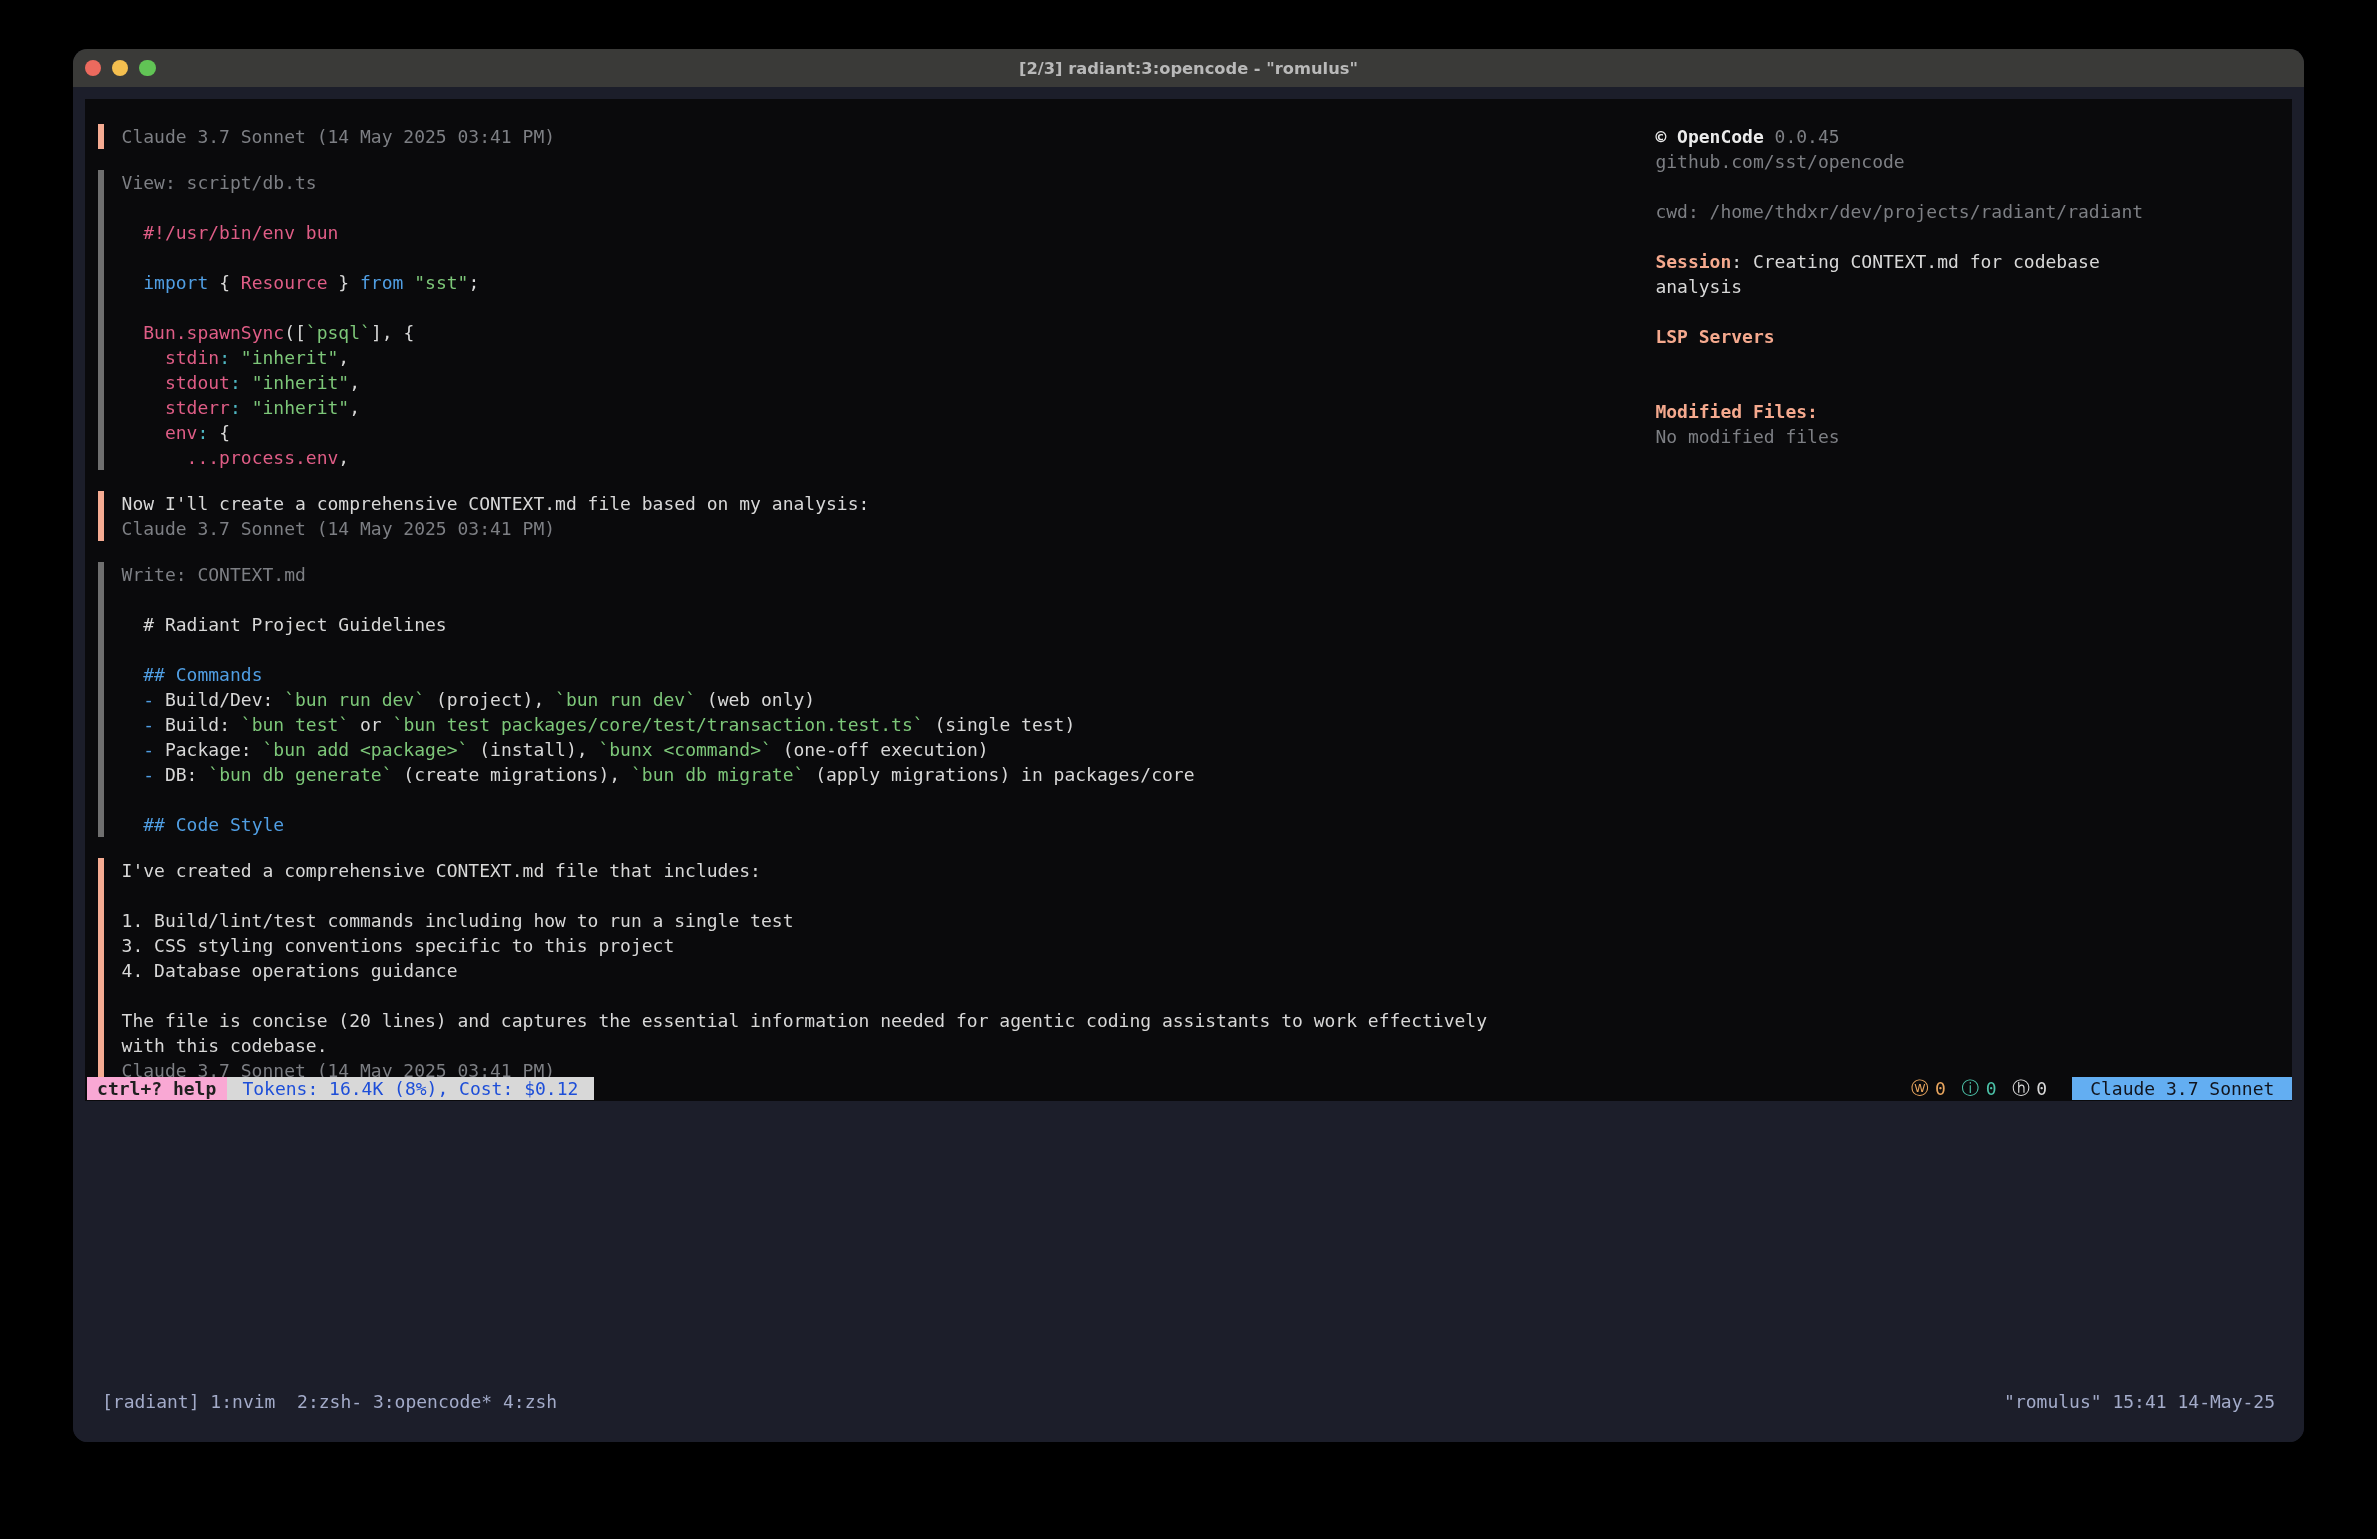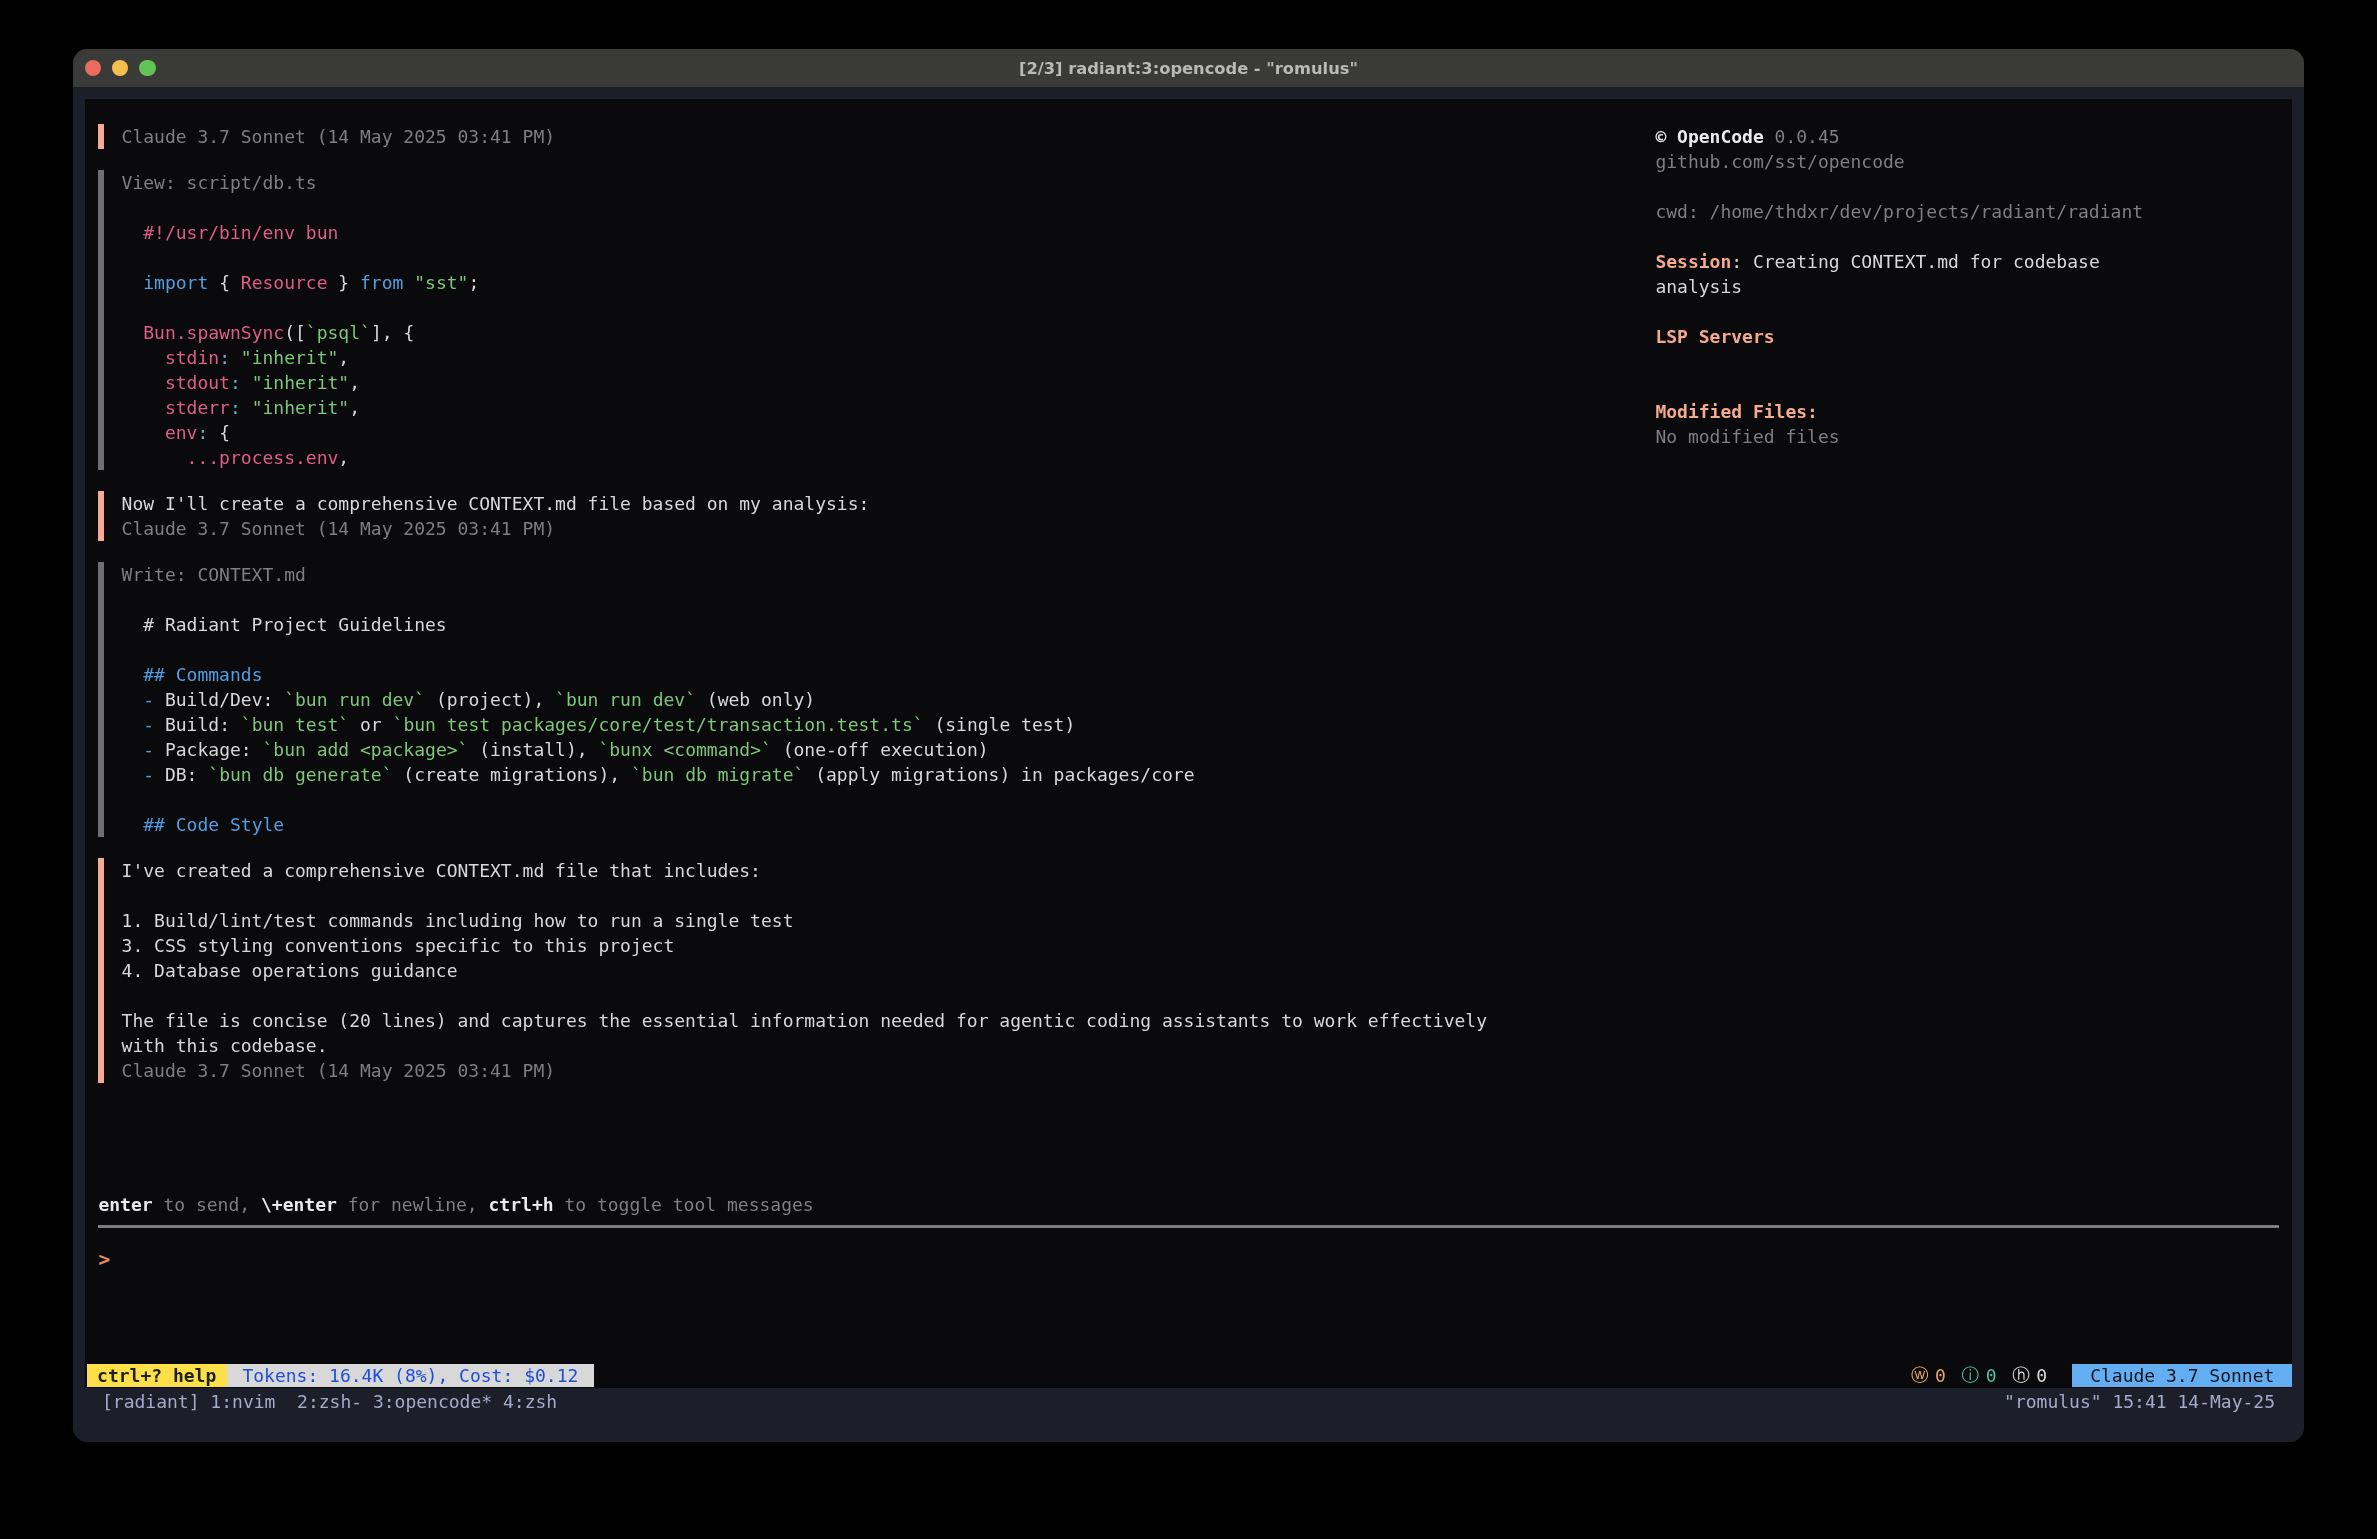--- a/index.html
+++ b/index.html
@@ -14,21 +14,21 @@
   .titlebar { position:absolute; left:0; top:0; right:0; height:38px; background:#3a3a38;
               display:flex; align-items:center; }
   .lights { display:flex; gap:11px; padding-left:11.7px; }
   .light { width:16.3px; height:16.3px; border-radius:50%; display:inline-block; }
   .light.red{ background:#ec6a5e; } .light.yellow{ background:#f4bf4f; } .light.green{ background:#61c455; }
   .title { position:absolute; left:0; right:0; text-align:center; color:#b9b9b9;
            font-family:"DejaVu Sans", sans-serif; font-weight:bold; font-size:16.3px; }
 
   
   .frame { position:absolute; left:0; top:38px; right:0; bottom:0; background:#1c1e2a; }
-  .content { position:absolute; left:12.4px; top:12.4px; width:2207px; height:1289px;
+  .content { position:absolute; left:12.4px; top:12.4px; width:2207px; height:1002px;
              background:#0a0a0c; overflow:hidden; }
 
   
   .main { position:absolute; left:13px; top:25px; width:1572px; }
   .block { display:flex; margin-bottom:21px; }
   .bar { width:5.2px; flex:none; }
   .bar.accent { background:#f5ab92; }
   .bar.gray { background:#6f6f6f; }
   .lines { margin-left:18px; }
   .line { min-height:25px; line-height:25px; font-size:18px; white-space:pre; }
@@ -51,21 +51,21 @@
   .abs-line { position:absolute; font-size:18px; line-height:25px; white-space:pre; }
   .hint { left:13px; top:1093px; }
   .separator { position:absolute; left:13px; right:13px; top:1126px; height:2.6px; background:#7d7d7d; }
   .prompt { left:13px; top:1148px; }
   .accent-prompt { color:#ef8a62; font-weight:bold; font-size:19.6px; }
 
   
   .statusbar { position:absolute; left:1.3px; right:0; bottom:1.3px; height:23.5px;
                display:flex; align-items:center; justify-content:space-between; font-size:18px; }
   .status-left { display:flex; height:23.5px; }
-  .badge-help { background:#fde047; color:#1f1f1f; font-weight:bold; padding:0 10.4px;
+  .badge-help { background:#f9a8d4; color:#1f1f1f; font-weight:bold; padding:0 10.4px;
                 line-height:23.5px; height:23.5px; }
   .badge-tokens { background:#d8d8d8; color:#1d4ed8; padding:0 15.7px; line-height:23.5px; height:23.5px; }
   .status-right { display:flex; align-items:center; }
   .diags { display:flex; align-items:center; margin-right:25px; }
   .diag { display:flex; align-items:center; margin-left:15.7px; }
   .diag .glyph { font-family:"DejaVu Sans", sans-serif; font-size:17.6px; margin-right:6.5px; }
   .diag.warn { color:#e8a55e; } .diag.info { color:#4cc2a8; } .diag.hint-d { color:#d8d8d8; }
   .badge-model { background:#63aef2; color:#11141d; padding:0 18px; line-height:23.5px; height:23.5px; }
 
   

